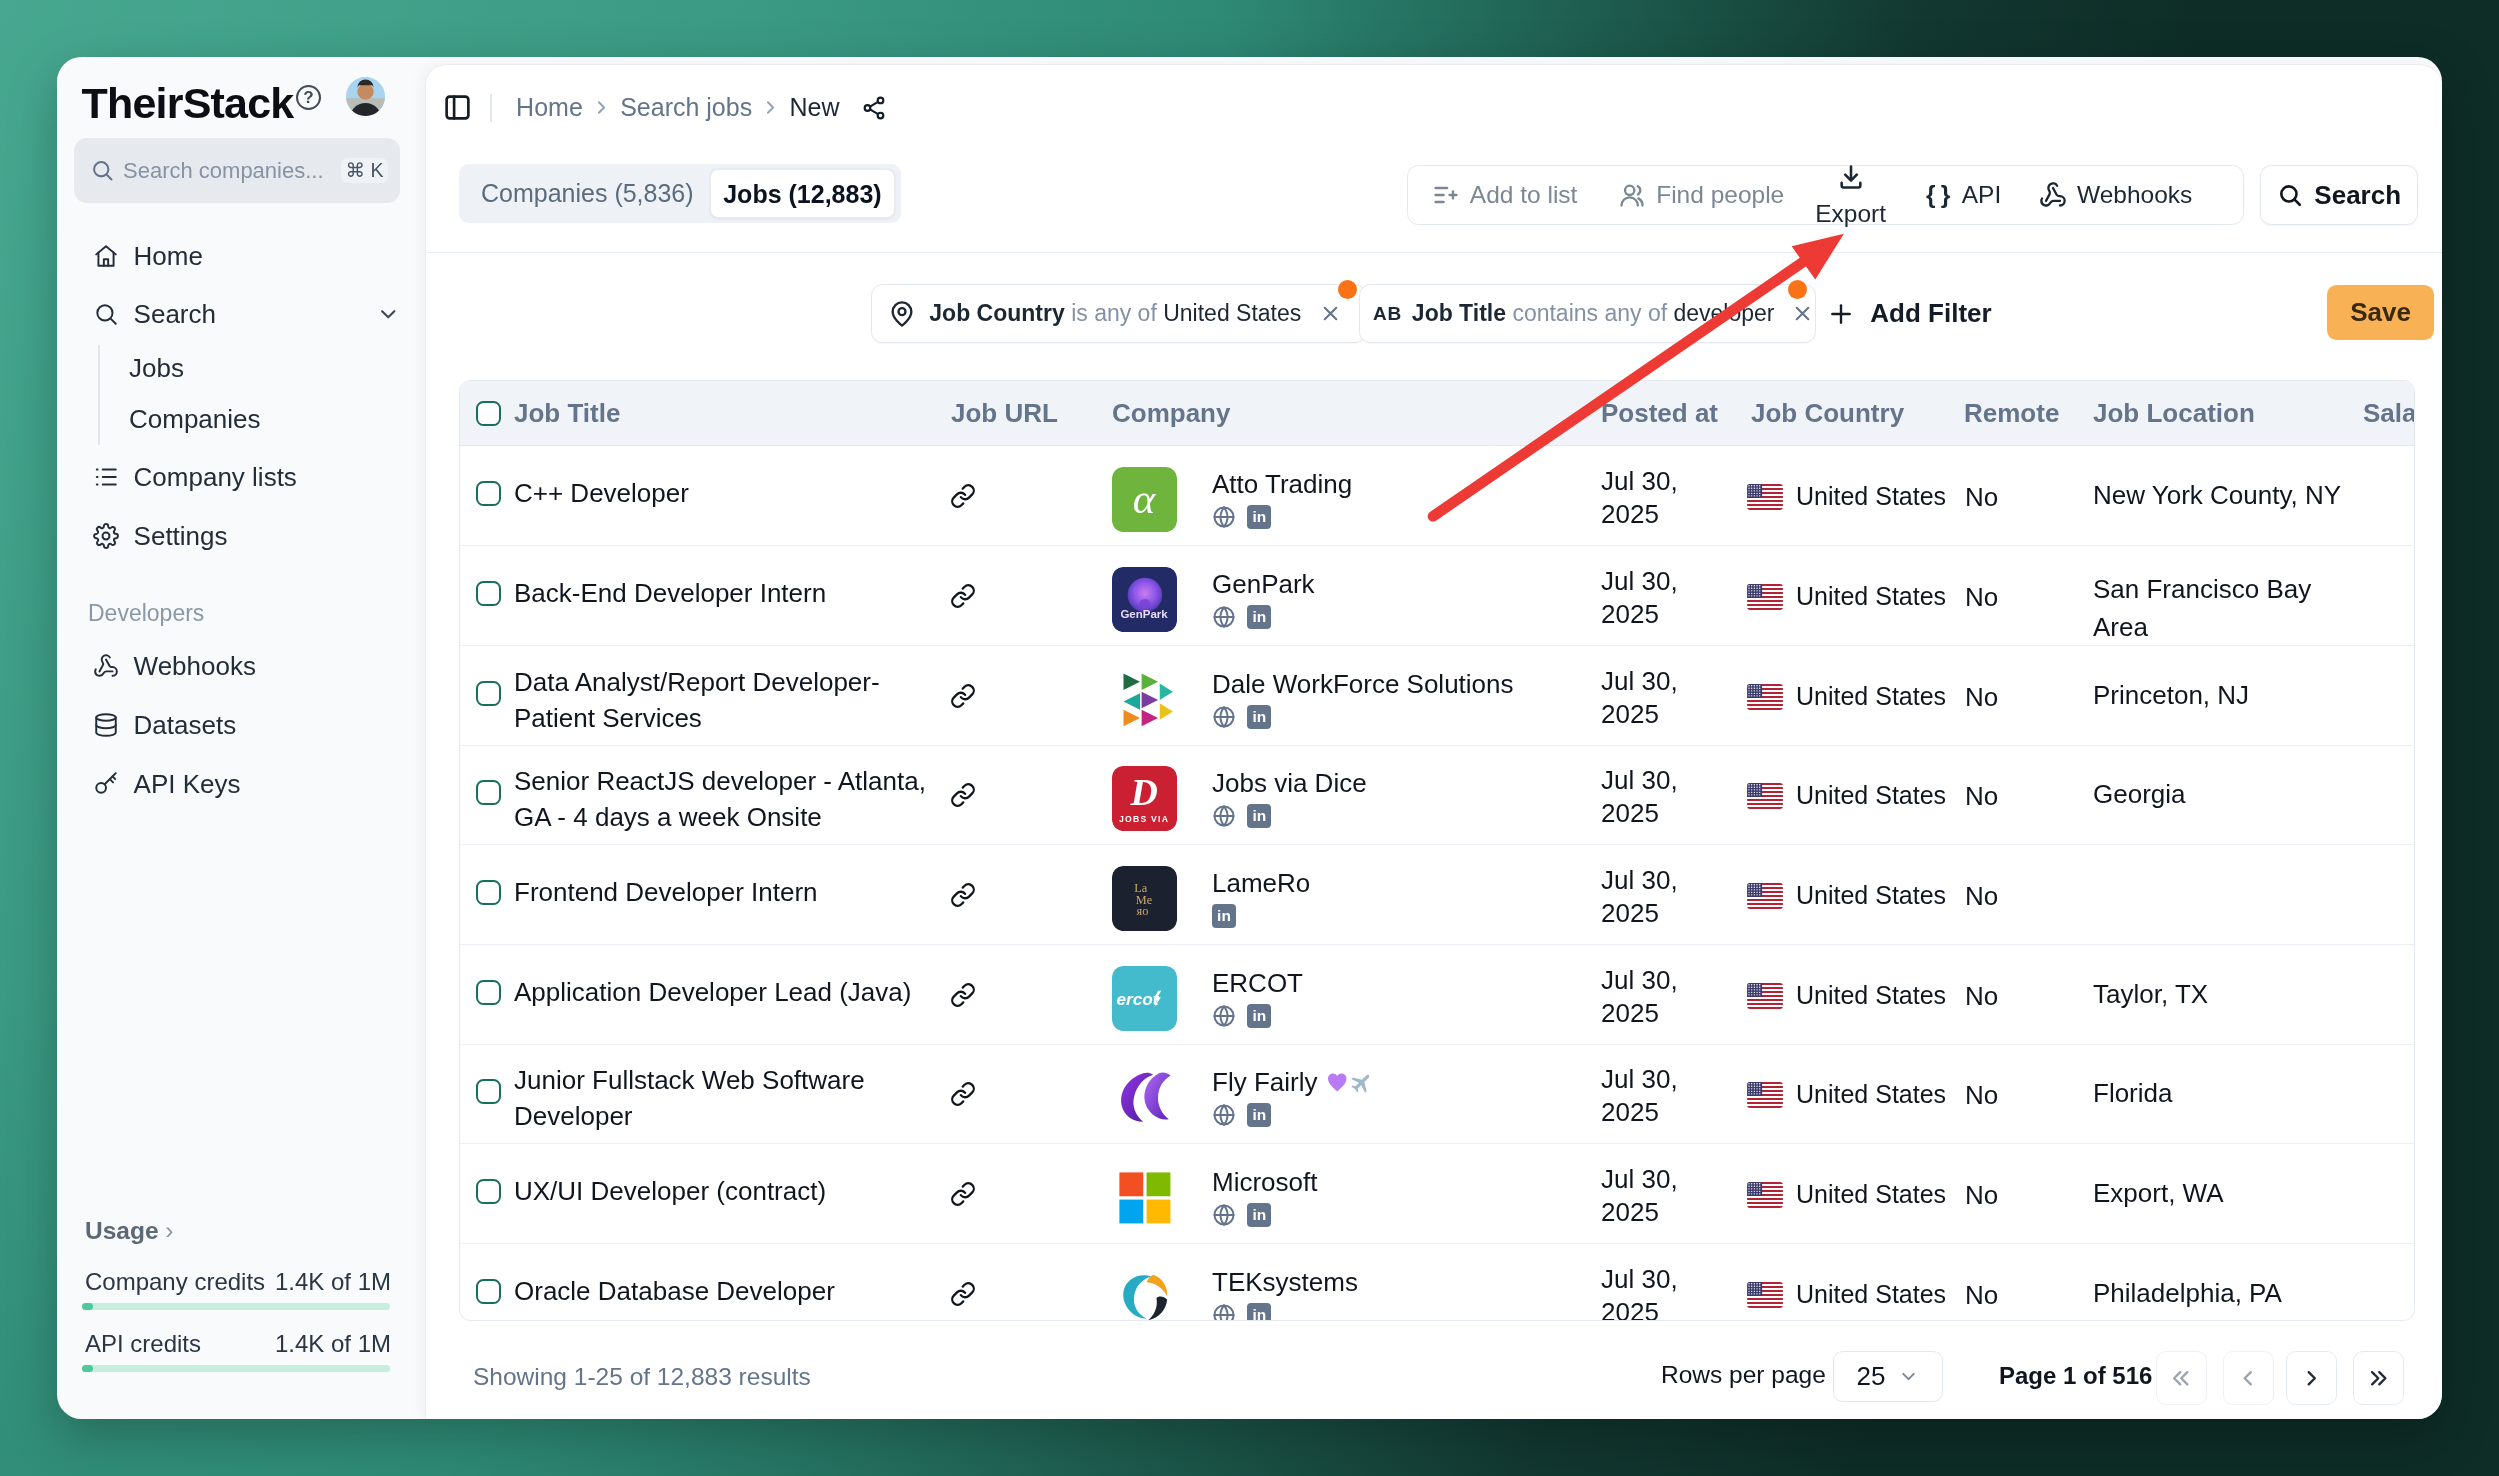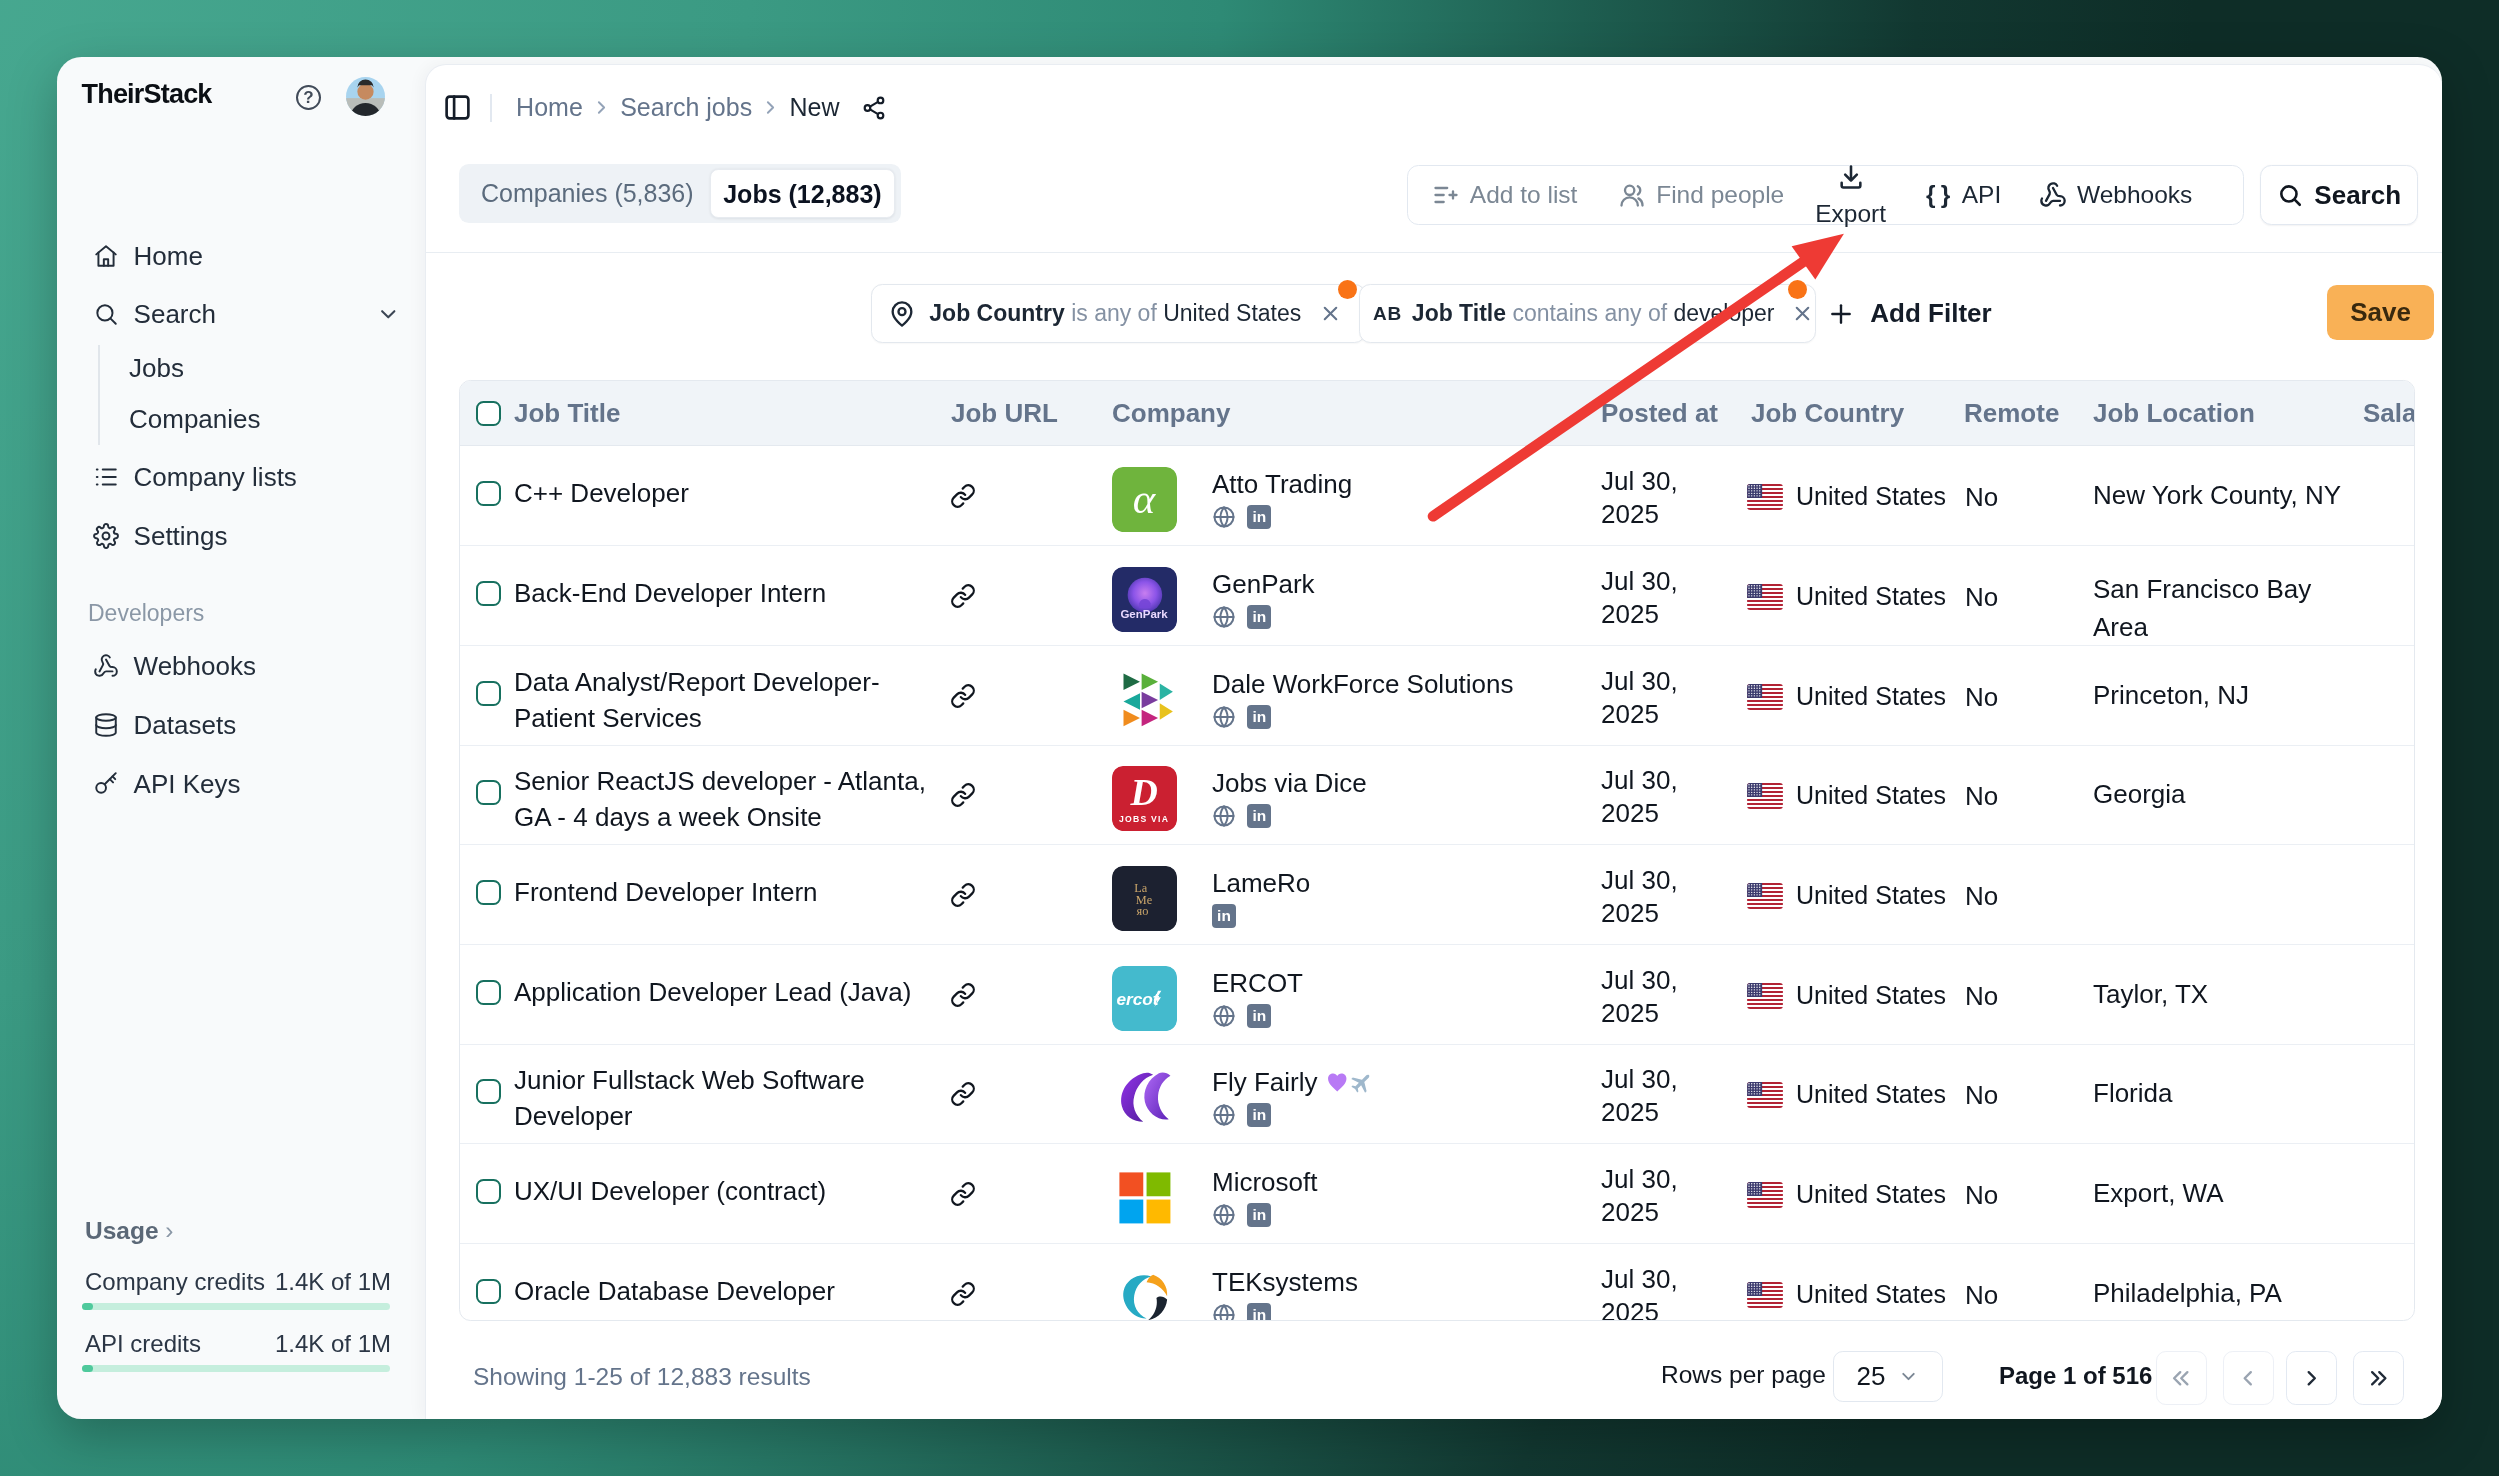--- a/index.html
+++ b/index.html
@@ -11,21 +11,21 @@
   color:#0f172a;
 }
 .card {
   position:absolute; left:57px; top:57px; width:2385px; height:1362px;
   background:#f8fafb; border-radius:24.5px;
   box-shadow: 0 16.3px 49px rgba(0,0,0,.25);
   overflow:hidden;
 }
 
 .sidebar { position:absolute; left:0; top:0; width:368px; height:100%; }
-.logo { position:absolute; left:24.5px; top:22px; font-size:27px; font-weight:800; letter-spacing:-0.8px; color:#0b0f14; }
+.logo { position:absolute; left:24.5px; top:22px; font-size:43px; font-weight:800; letter-spacing:-0.8px; color:#0b0f14; }
 .help { position:absolute; left:239px; top:28px; width:25px; height:25px; border:2px solid #414b59; border-radius:50%; color:#414b59; font-size:17px; font-weight:700; text-align:center; line-height:22px; }
 .avatar { position:absolute; left:289px; top:20.4px; width:39px; height:39px; border-radius:50%; overflow:hidden; }
 .searchbox { position:absolute; left:17px; top:81px; width:326px; height:65px; background:#e6e9ee; border-radius:13px; }
 .searchbox .mag { position:absolute; left:15.5px; top:19.6px; }
 .searchbox .ph { position:absolute; left:49px; top:20.4px; font-size:22px; color:#8593a5; }
 .kbd { position:absolute; left:267px; top:19.6px; width:47px; height:25px; background:#f0f3f6; border-radius:6.5px; font-size:19.6px; color:#475569; text-align:center; line-height:25px; }
 .navitem { position:absolute; left:24.5px; height:46px; display:flex; align-items:center; color:#232d3a; font-size:26px; font-weight:500; }
 .navitem svg { margin-left:11.4px; margin-right:14.7px; }
 .subline { position:absolute; left:41px; width:1.6px; background:#e1e6eb; }
 .subitem { position:absolute; left:72px; font-size:26px; font-weight:500; color:#232d3a; }
@@ -98,20 +98,28 @@
     <div class="logo">TheirStack</div>
     <div class="help">?</div>
     <div class="avatar">
       <svg width="39" height="39" viewBox="0 0 48 48">
         <rect width="48" height="48" fill="#a8d4ef"></rect>
         <rect y="26" width="48" height="22" fill="#b9bdb9"></rect>
         <circle cx="24" cy="18" r="10" fill="#c68a5f"></circle>
         <path d="M14 13 a10 10 0 0 1 20 0 l-2 -3 h-16 z" fill="#2a2a2a"></path>
         <path d="M6 48 a18 16 0 0 1 36 0 z" fill="#23272c"></path>
       </svg>
+    </div>
+    <div class="searchbox">
+      <svg class="mag" width="24.5" height="24.5" viewBox="0 0 24 24" fill="none" stroke="#64748b" stroke-width="2" stroke-linecap="round">
+          <circle cx="11" cy="11" r="7"></circle>
+          <line x1="16.5" y1="16.5" x2="21" y2="21"></line>
+        </svg>
+      <div class="ph">Search companies...</div>
+      <div class="kbd">⌘ K</div>
     </div>
     <div class="navitem" style="top:176px;">
       <svg width="26" height="26" viewBox="0 0 24 24" fill="none" stroke="#232d3a" stroke-width="1.8" stroke-linecap="round" stroke-linejoin="round">
           <path d="M3 10.5 12 3l9 7.5"></path>
           <path d="M5 8.8V21h14V8.8"></path>
           <path d="M10 21v-6h4v6"></path>
         </svg>
       <span>Home</span>
     </div>
     <div class="navitem" style="top:234px; width:319px;">

